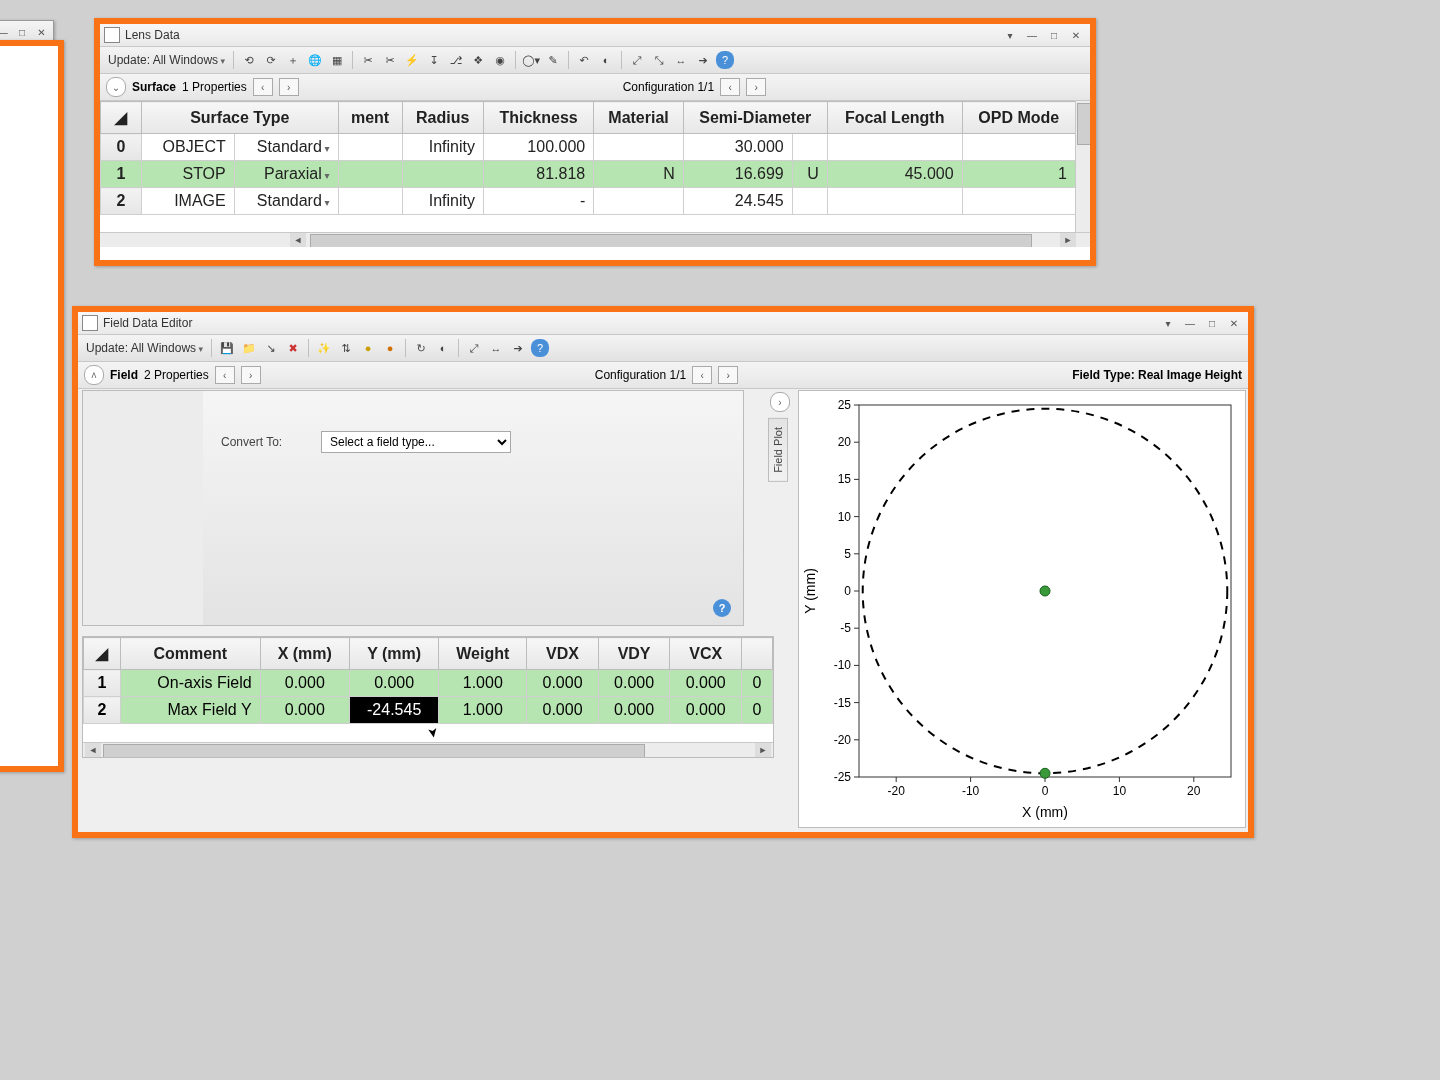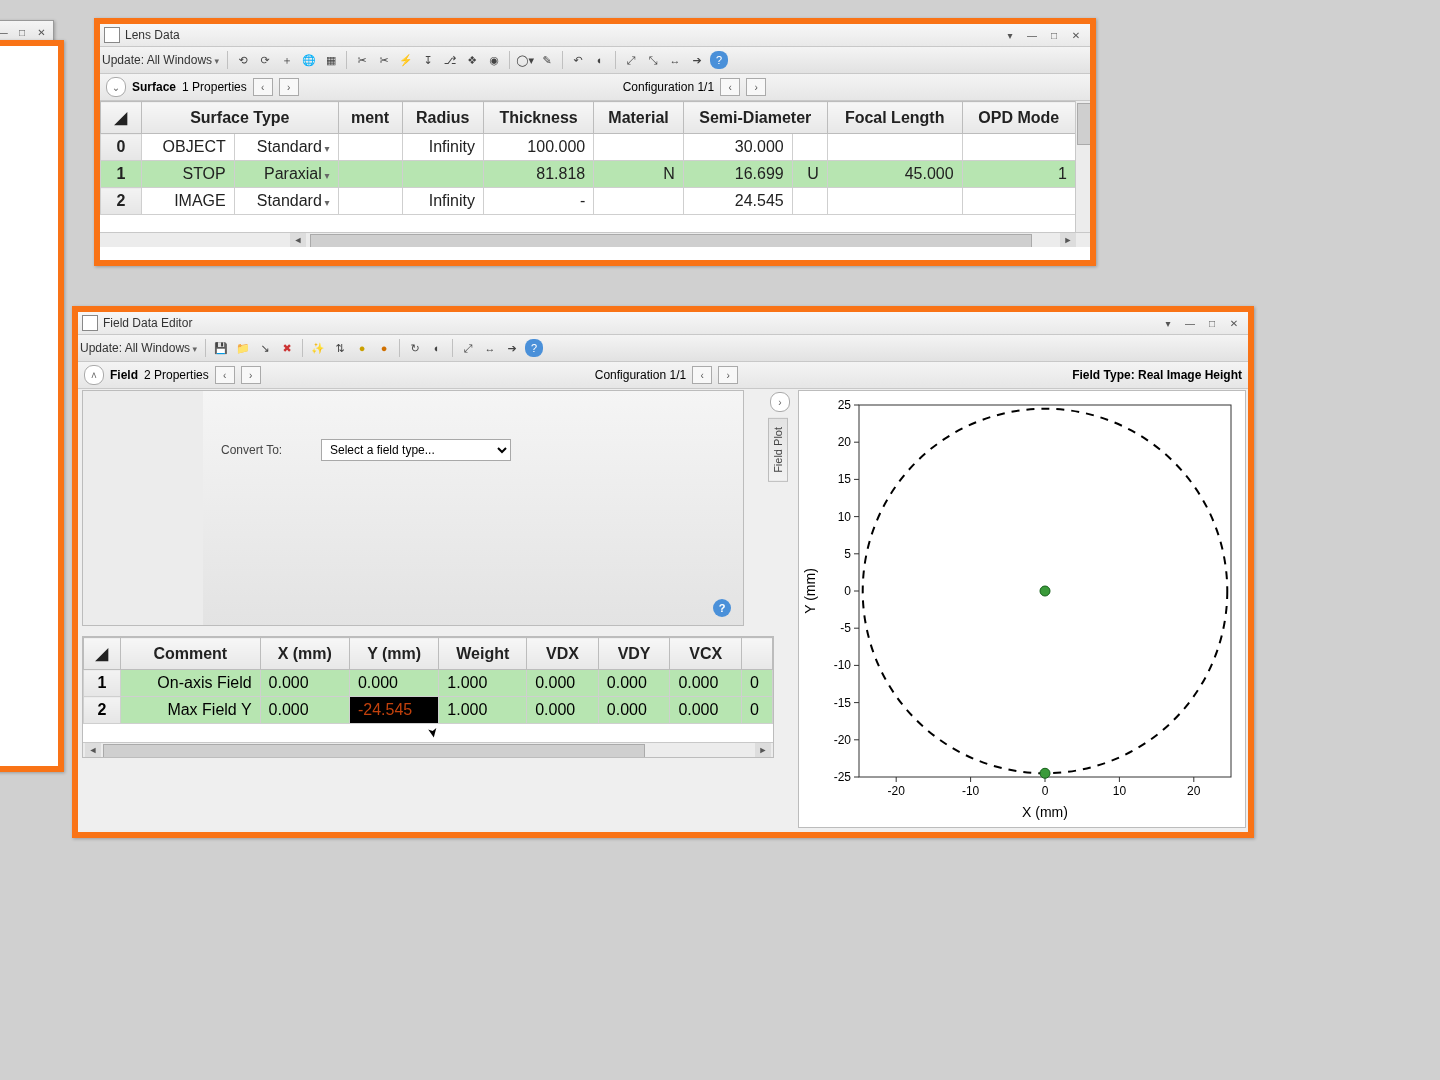--- a/index.html
+++ b/index.html
@@ -1,21 +1,21 @@
 <!DOCTYPE html>
 <html><head>
 <meta charset="utf-8">
 <style>
 html,body{margin:0;padding:0;font-family:"Segoe UI",Tahoma,sans-serif;font-size:13px;background:#d0d0d0;width:1440px;height:1080px;overflow:hidden}
 .panel{position:absolute;background:#fff;border:6px solid #f97316;box-shadow:1px 1px 3px rgba(0,0,0,.25)}
 .titlebar{height:22px;background:linear-gradient(#f7f7f7,#e9e9e9);border-bottom:1px solid #c8c8c8;display:flex;align-items:center;padding:0 4px;font-size:12px;color:#333}
 .titlebar .ticon{width:14px;height:14px;margin-right:5px;border:1px solid #888;background:#fff;display:inline-block}
 .winbtns{margin-left:auto;display:flex;gap:2px}
 .winbtns span{width:18px;height:14px;display:inline-flex;align-items:center;justify-content:center;font-size:10px;color:#555;border:1px solid transparent}
-.toolbar{height:26px;background:linear-gradient(#f4f4f4,#e2e2e2);border-bottom:1px solid #c8c8c8;display:flex;align-items:center;padding:0 0;gap:4px;font-size:12px;color:#333}
+.toolbar{height:26px;background:linear-gradient(#f4f4f4,#e2e2e2);border-bottom:1px solid #c8c8c8;display:flex;align-items:center;padding:0 6px;gap:4px;font-size:12px;color:#333}
 .toolbar .txt{padding:0 2px}
 .toolbar .drop::after{content:" ▾";font-size:9px;color:#666}
 .toolbar .sep{width:1px;height:18px;background:#c0c0c0;margin:0 2px}
 .ticon2{width:16px;height:16px;display:inline-flex;align-items:center;justify-content:center;font-size:11px;color:#444;border:1px solid transparent;border-radius:2px}
 .propbar{height:26px;background:linear-gradient(#f4f4f4,#e6e6e6);border-bottom:1px solid #c8c8c8;display:flex;align-items:center;padding:0 6px;gap:6px;font-size:12px}
 .chev{width:18px;height:18px;border:1px solid #aaa;border-radius:9px;display:inline-flex;align-items:center;justify-content:center;background:#fff;color:#666;font-size:10px}
 .navbtn{width:18px;height:16px;border:1px solid #aaa;background:#f8f8f8;display:inline-flex;align-items:center;justify-content:center;font-size:10px;color:#555}
 .gridwrap{position:relative}
 table.lens{border-collapse:collapse;width:100%;font-size:16px}
 table.lens th{background:linear-gradient(#f7f7f7,#e7e7e7);border:1px solid #bcbcbc;font-weight:700;padding:6px 8px;color:#222;white-space:nowrap}
@@ -36,24 +36,24 @@
 .fe-left div.active{background:#cfe8ff;border:1px solid #7ab5e8;margin:-1px}
 .fe-form{position:absolute;left:120px;right:0;top:0;bottom:0;background:linear-gradient(#f5f5f5,#e3e3e3);padding:14px 18px;font-size:12px;color:#333}
 .fe-form .row{display:flex;align-items:center;margin-bottom:10px;gap:10px}
 .fe-form label{width:90px;text-align:left;color:#444}
 .fe-form select{width:190px;height:22px;border:1px solid #a8a8a8;background:#fff;font-size:12px;padding:0 4px}
 .fe-form .note{color:#333}
 .helpbtn{position:absolute;right:12px;bottom:8px;width:18px;height:18px;border-radius:9px;background:#4a90d9;color:#fff;font-size:11px;font-weight:700;display:flex;align-items:center;justify-content:center}
 .sidetab{position:absolute;writing-mode:vertical-rl;transform:rotate(180deg);background:linear-gradient(#f2f2f2,#e3e3e3);border:1px solid #bcbcbc;padding:8px 3px;font-size:11px;color:#444}
 table.field{border-collapse:collapse;width:100%;font-size:16px}
 table.field th{background:linear-gradient(#f7f7f7,#e7e7e7);border:1px solid #bcbcbc;font-weight:700;padding:6px 8px;color:#222;white-space:nowrap}
-table.field td{border:1px solid #cfcfcf;padding:4px 8px;text-align:left;background:#b7e5b1;white-space:nowrap}
+table.field td{border:1px solid #cfcfcf;padding:4px 8px;text-align:center;background:#b7e5b1;white-space:nowrap}
 table.field td.rh{background:linear-gradient(#f3f3f3,#e6e6e6);font-weight:700;text-align:center;width:20px}
 table.field td.left{text-align:right}
-table.field td.selcell{background:#000;color:#c2410c}
+table.field td.selcell{background:#000;color:#ffffff}
 .cursor{position:absolute;width:12px;height:16px;pointer-events:none}
 .cursor::before{content:"➤";color:#000;font-size:13px;position:absolute;transform:rotate(80deg)}
 .plotwrap{position:absolute;background:#fff;border:1px solid #bcbcbc}
 svg text{font-family:"Segoe UI",sans-serif}
 .smallwin{background:linear-gradient(#f5f5f5,#e5e5e5);border:1px solid #999}
 .smallwin .winbtns{display:flex;gap:2px;padding:3px}
 </style>
 </head>
 <body>
 
@@ -229,21 +229,21 @@
     <span style="flex:1"></span>
     <span>Configuration 1/1</span>
     <span class="navbtn">‹</span>
     <span class="navbtn">›</span>
     <span style="flex:1"></span>
     <b>Field Type: Real Image Height</b>
   </div>
 
   <div style="position:absolute;left:4px;top:78px;width:660px;height:234px;border:1px solid #bcbcbc;background:#ececec">
     <div class="fe-form">
-      <div class="row" style="margin-top:34px">
+      <div class="row" style="margin-top:26px">
         <label>Convert To:</label>
         <select><option>Select a field type...</option></select>
       </div>
       <div class="helpbtn">?</div>
     </div>
   </div>
 
   <div style="position:absolute;left:692px;top:80px;width:18px;height:18px;border:1px solid #aaa;background:#fff;border-radius:9px;display:flex;align-items:center;justify-content:center;font-size:10px;color:#666">›</div>
   <div class="sidetab" style="left:690px;top:106px">Field Plot</div>
 

